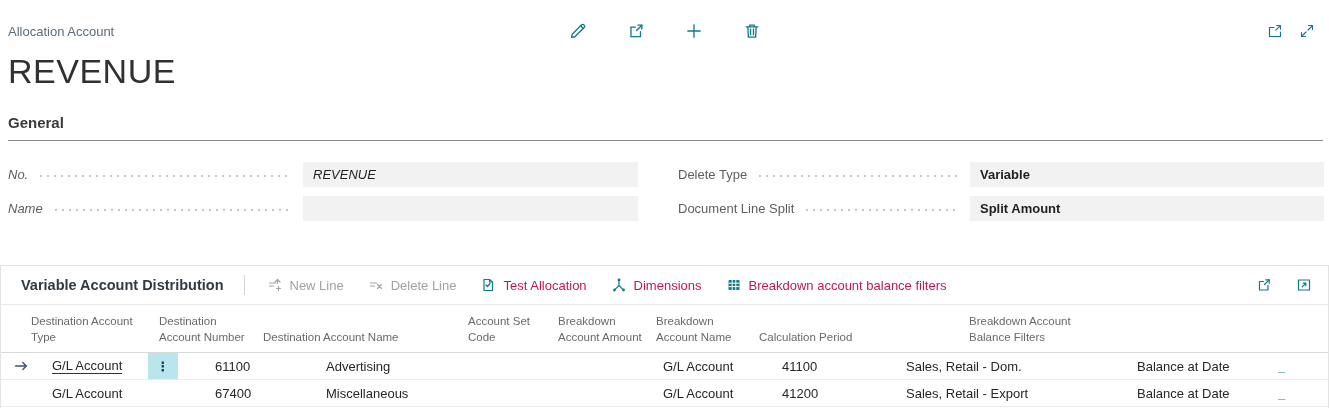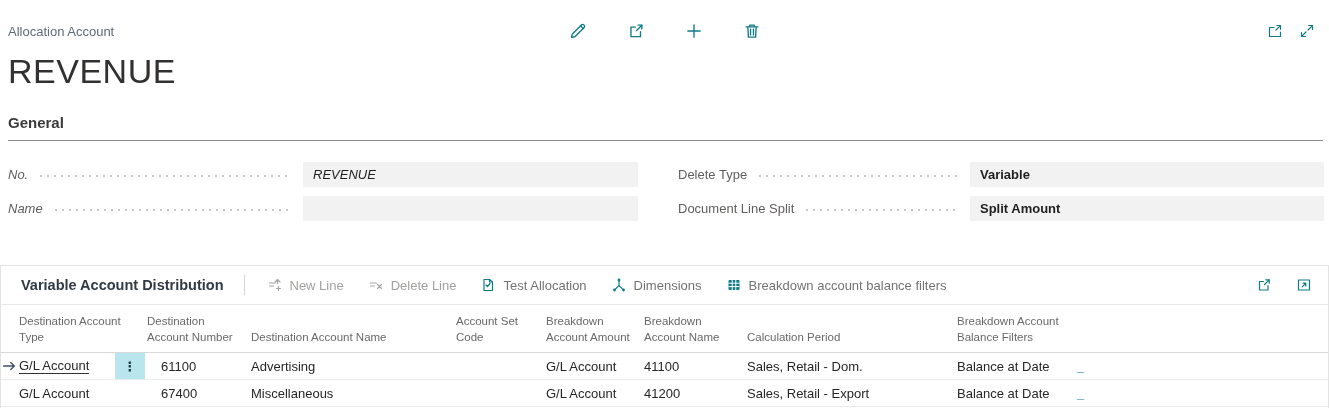--- a/index.html
+++ b/index.html
@@ -39,28 +39,28 @@
   .leader{flex:1;height:2px;margin:4px 12px 0 12px;background-image:radial-gradient(circle at 1px 1px,#c6c6c6 1px,transparent 1.3px);background-size:7px 2px;background-repeat:repeat-x;}
   .fvalue{height:25px;display:flex;align-items:center;padding:0 10px;background:var(--input-bg);font-size:13px;color:#1f1f1f;cursor:text;}
   .fcol1 .fvalue{width:335px;}
   .fcol2 .fvalue{width:354px;font-weight:bold;}
 
   
   .card{margin-top:40px;border:1px solid #e3e3e3;border-bottom:none;min-height:151px;}
   .part-toolbar{height:38px;display:flex;align-items:center;padding:0 16px 0 20px;}
   .part-title{font-size:14.5px;font-weight:700;color:#313a42;white-space:nowrap;}
   .tb-sep{width:1px;height:20px;background:#d6d6d6;margin:0 10px 0 20px;}
-  .tb-btn{display:flex;align-items:center;gap:7px;font-size:13px;color:#737373;padding:0 12px;white-space:nowrap;cursor:pointer;}
+  .tb-btn{display:flex;align-items:center;gap:7px;font-size:13px;color:#be185d;padding:0 12px;white-space:nowrap;cursor:pointer;}
   .tb-btn.disabled{color:#a3a19f;cursor:default;}
   .tb-right{margin-left:auto;display:flex;gap:24px;align-items:center;}
 
-  .grid-row{display:grid;grid-template-columns:18px 128px 104px 205px 90px 98px 103px 210px 120px 1fr;align-items:center;}
+  .grid-row{display:grid;grid-template-columns:18px 128px 104px 205px 90px 98px 103px 210px 120px 1fr;padding-left:12px;align-items:center;}
   .ghead{min-height:49px;align-items:end;border-top:1px solid #e8e8e8;border-bottom:1px solid #d9d9d9;}
   .hcell{font-size:11.5px;line-height:1.4;color:#696969;padding:0 10px 7px 0;cursor:pointer;}
-  .drow{height:27px;border-bottom:1px solid #ececec;font-size:13px;color:#262626;}
+  .drow{height:27px;border-bottom:1px solid #ececec;font-size:13px;color:#262626;gap:21px;}
   .cell{padding-right:10px;white-space:nowrap;overflow:hidden;cursor:pointer;}
   .pad14{padding-left:14px;}
   .cell-type{display:flex;align-items:center;justify-content:space-between;padding-right:2px;}
   .ulink{border-bottom:1px solid #333;cursor:pointer;}
   .dlink{border-bottom:1px dashed #555;cursor:pointer;}
   .row-menu{width:30px;height:26px;background:var(--selection);display:flex;align-items:center;justify-content:center;color:#1f3a4a;font-size:13px;font-weight:700;cursor:pointer;}
   .arrow-cell{display:flex;align-items:center;color:var(--arrow);}
   .filters-val{color:var(--accent);font-weight:700;}
   .empty-tail{height:10px;}
 </style>

